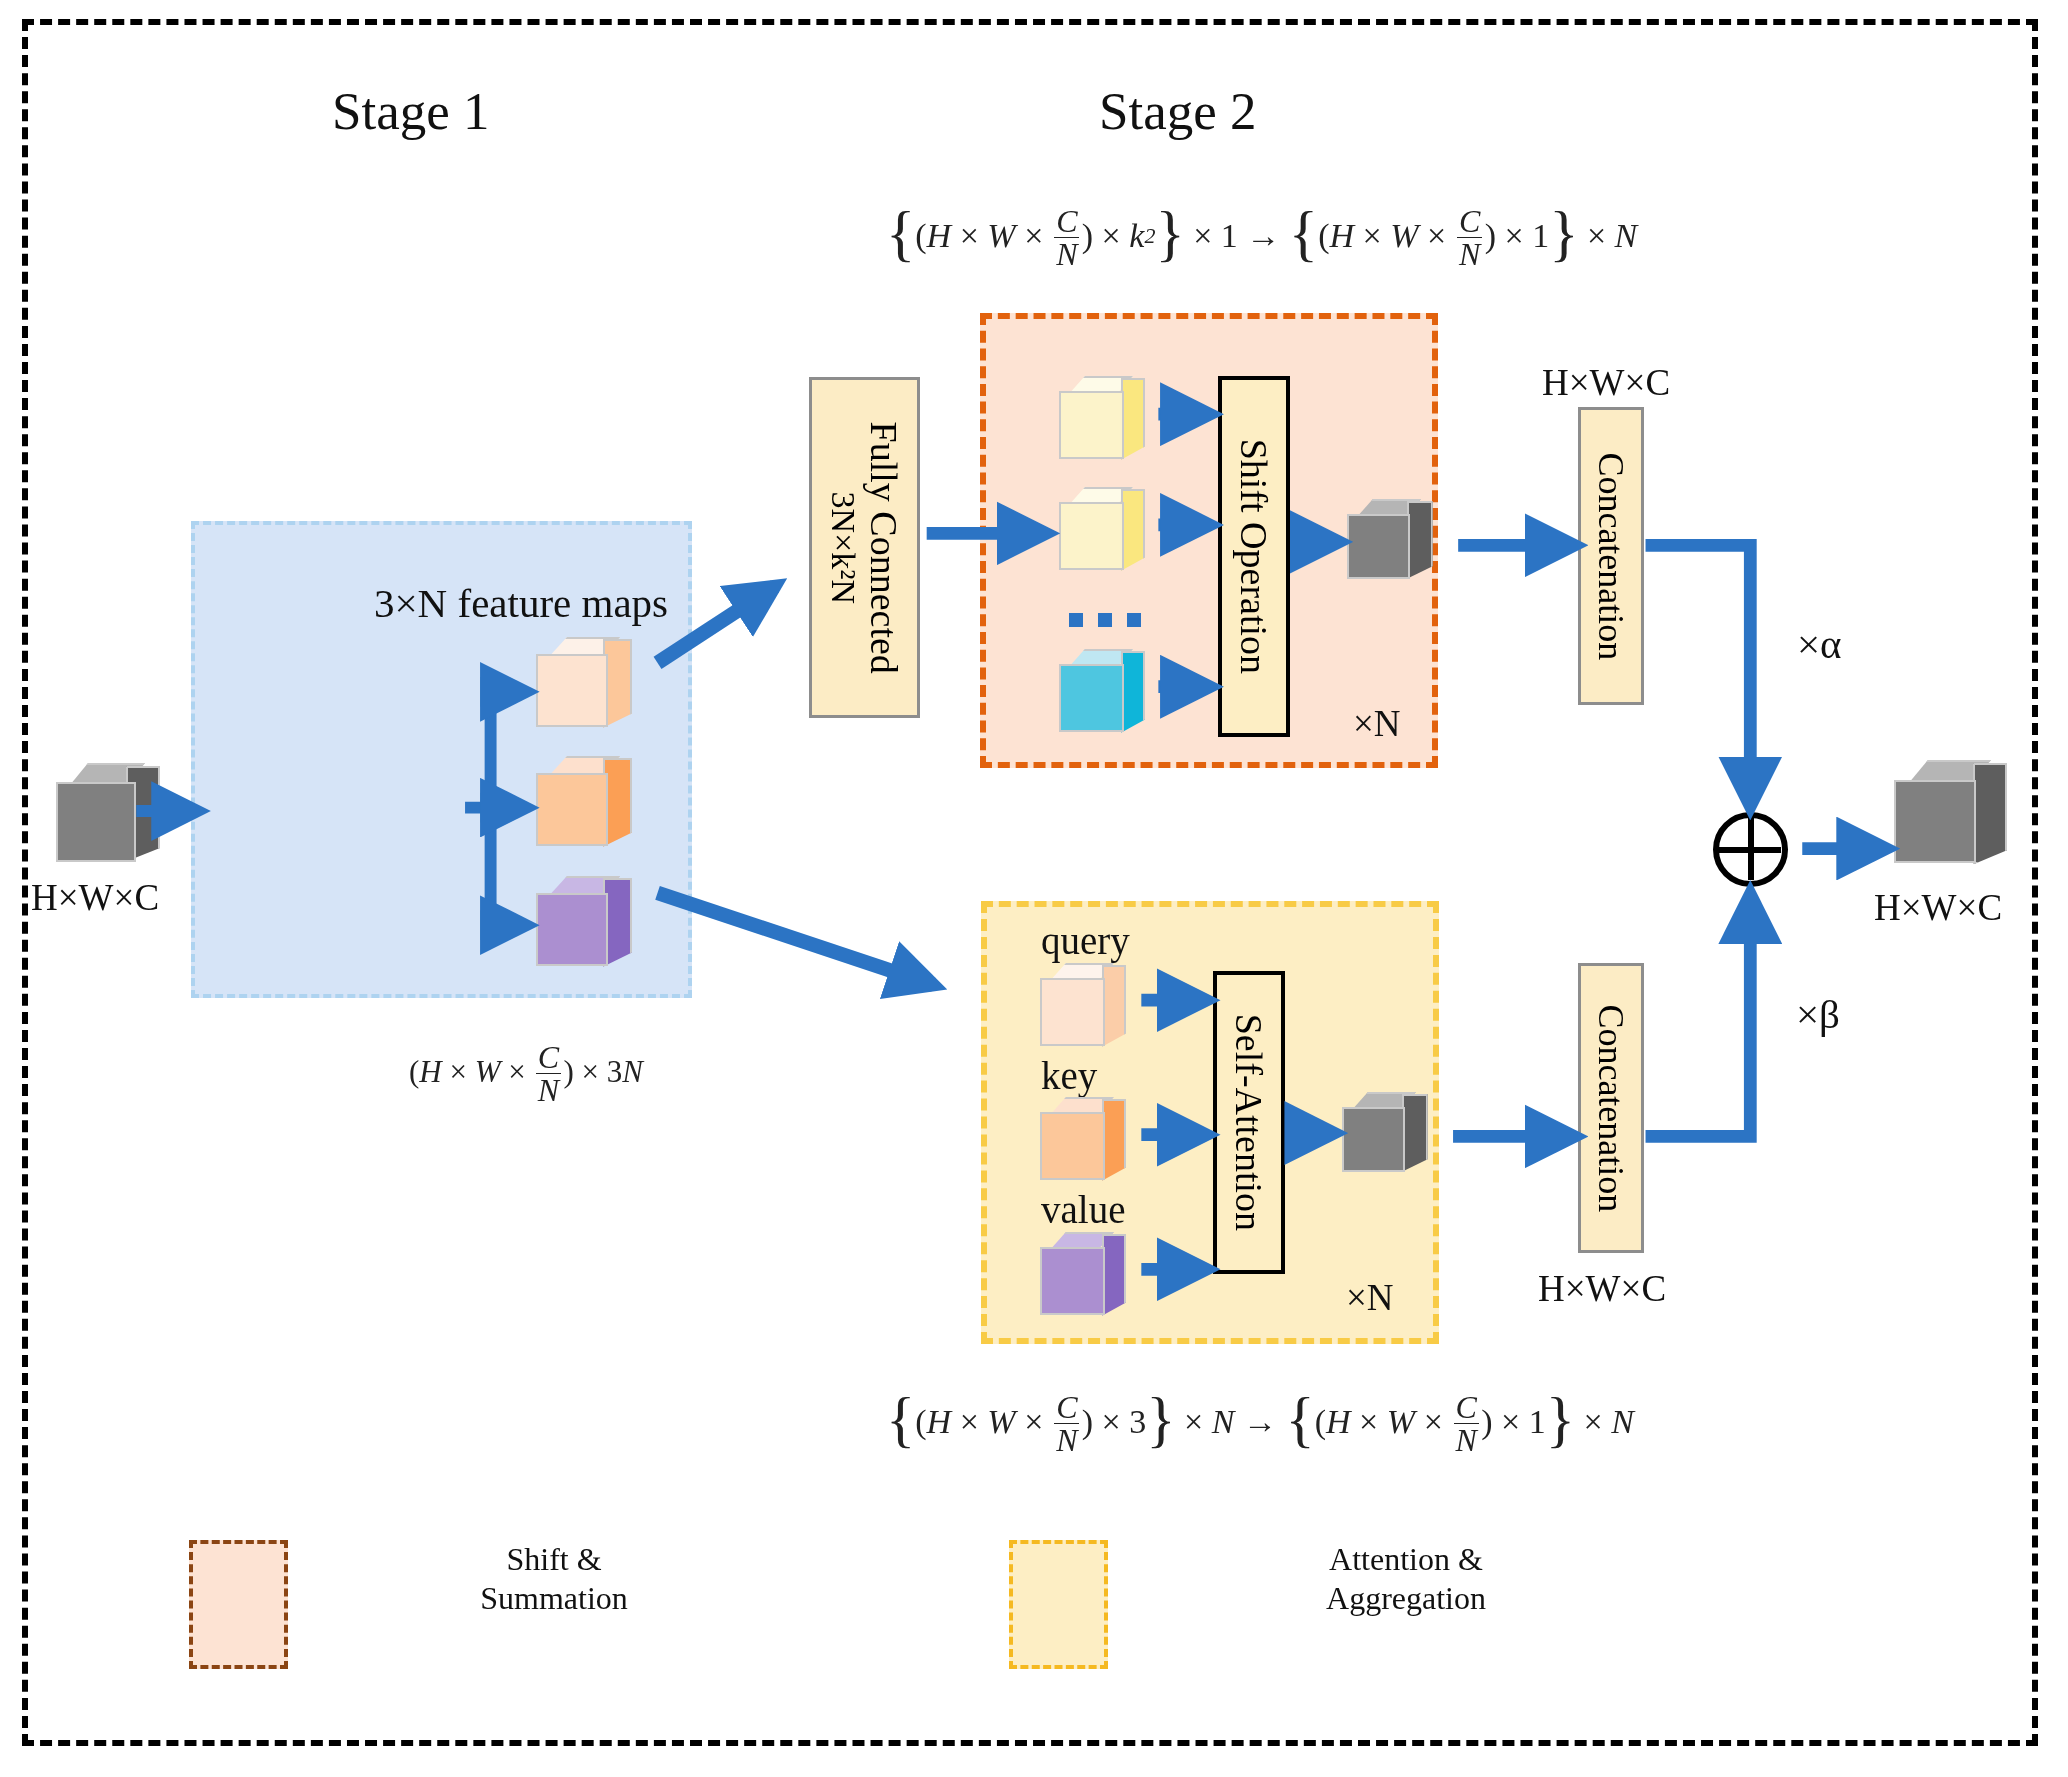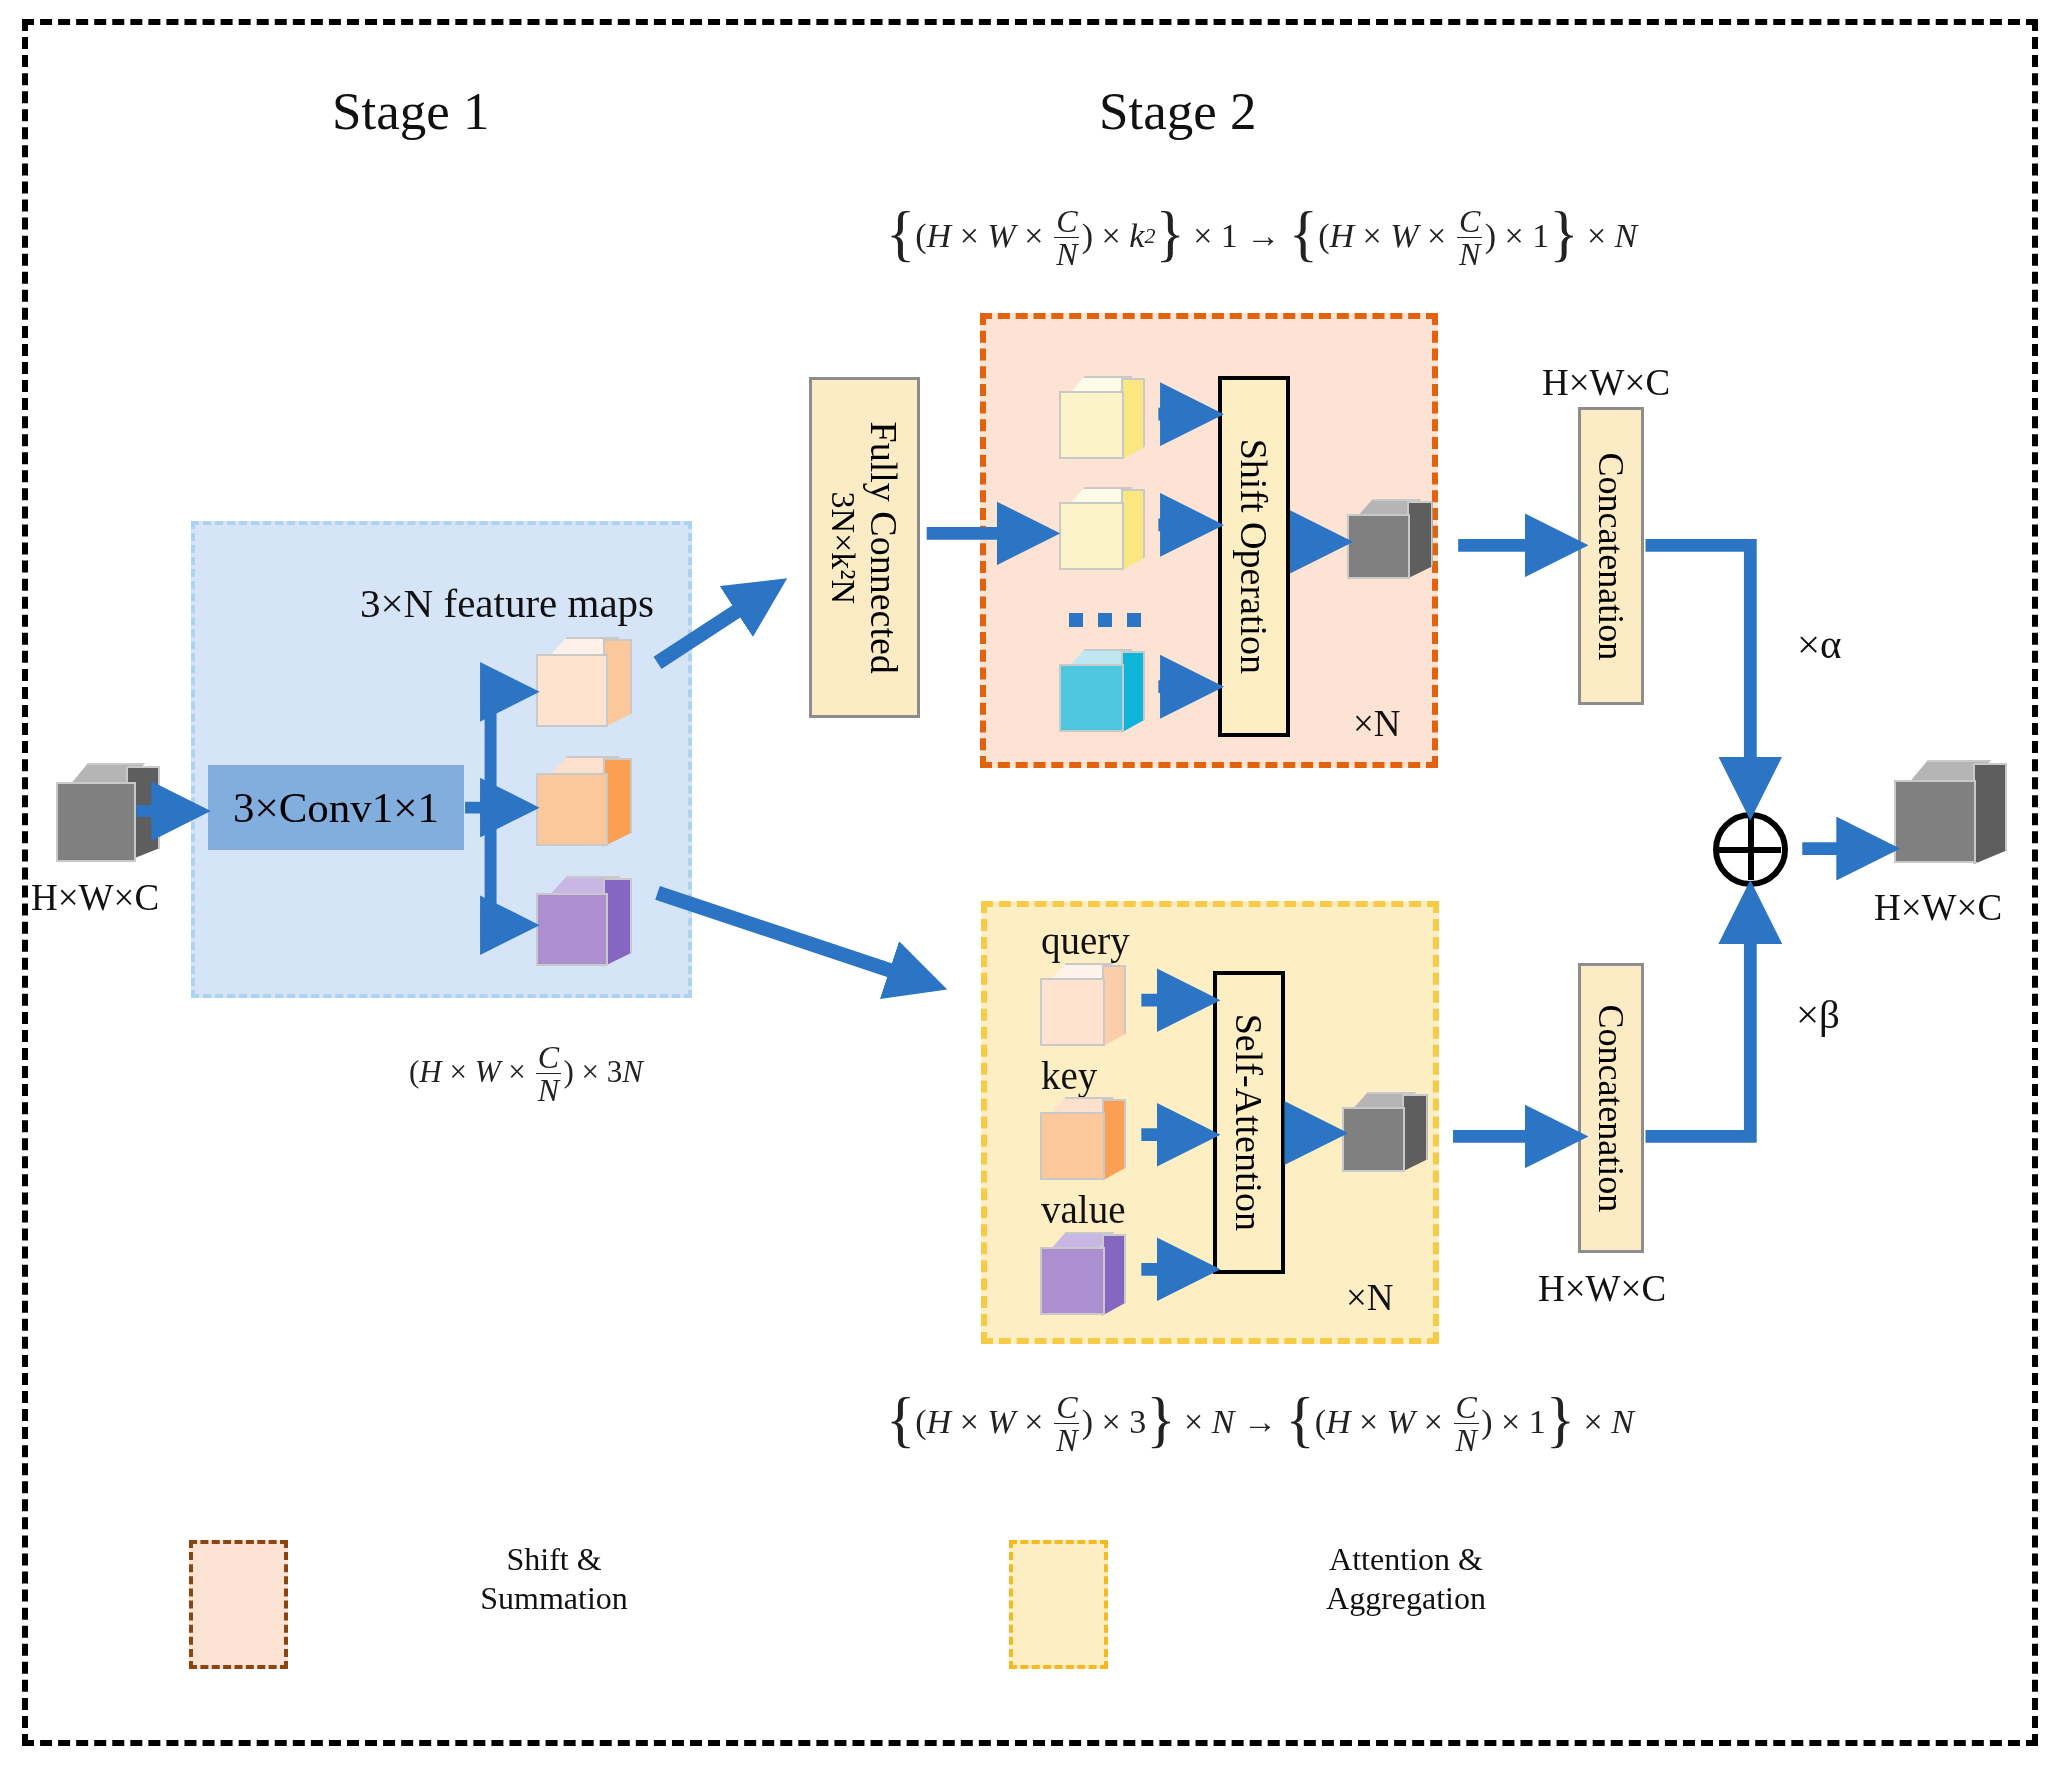--- a/index.html
+++ b/index.html
@@ -146,32 +146,31 @@
         <span class="den">N</span>
       </span>
     <span class="up">)&nbsp;×&nbsp;1</span>
     <span class="brace">}</span>
     <span class="up">&nbsp;×&nbsp;</span>
       <span>N</span>
   </div>
 
   <div class="abs" id="stage1-panel"></div>
 
-  <div class="abs lbl" style="left:360px;top:579px;font-size:41px;">3×N feature maps</div>
+  <div class="abs lbl" style="left:374px;top:579px;font-size:41px;">3×N feature maps</div>
 
   <div class="cube" style="left:53px;top:763px;width:109px;height:102px;">
     <div class="face-top" style="left:17px;top:0;width:75px;height:22px;background:#b5b5b5;
          clip-path:polygon(0 100%,24% 0,100% 0,76% 100%);"></div>
     <div class="face-side" style="left:73px;top:3.4px;width:34px;height:95px;background:#5e5e5e;
          clip-path:polygon(0 0,100% -14%,100% 86%,0 100%);"></div>
     <div class="face-front" style="left:3.4px;top:19px;width:80px;height:80px;background:#808080;"></div>
   </div>
   <div class="abs lbl" style="left:31px;top:876px;">H×W×C</div>
 
-  <div class="abs" id="conv-box">3×Conv1×1</div>
 
   <div class="cube" style="left:533px;top:637px;width:101px;height:95px;">
     <div class="face-top" style="left:15.3px;top:0;width:72px;height:20.4px;background:#fdf1e8;
          clip-path:polygon(0 100%,26% 0,100% 0,74% 100%);"></div>
     <div class="face-side" style="left:70px;top:1.7px;width:29px;height:89px;background:#fcc79a;
          clip-path:polygon(0 0,100% -16%,100% 84%,0 100%);"></div>
     <div class="face-front" style="left:3.4px;top:17px;width:72px;height:73px;background:#fde3d0;"></div>
   </div>
 
   <div class="cube" style="left:533px;top:756px;width:101px;height:95px;">

